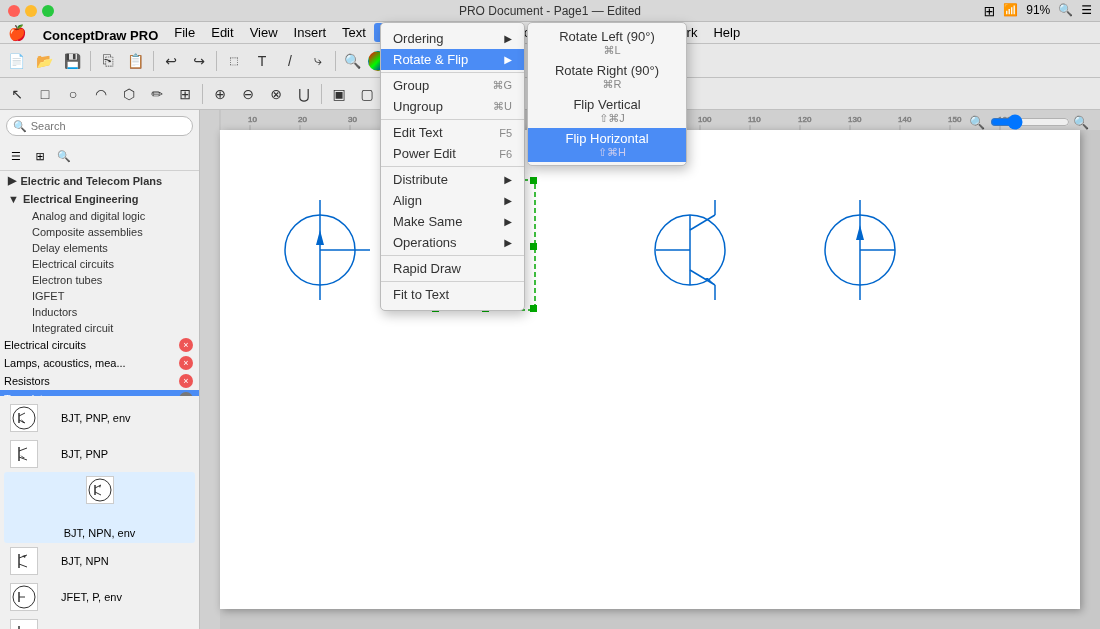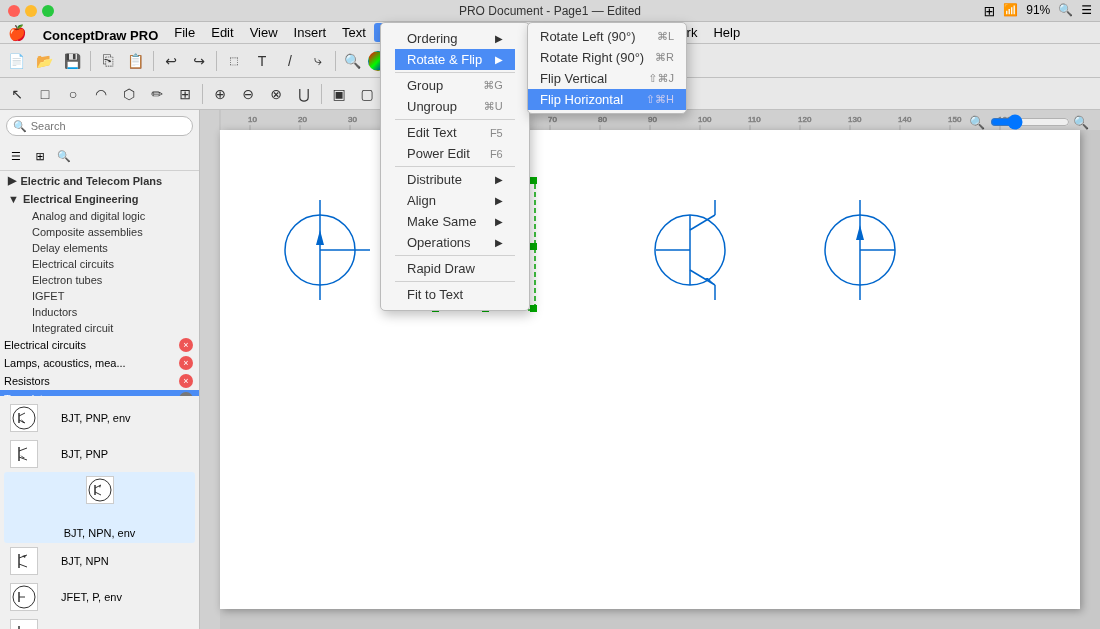--- a/index.html
+++ b/index.html
@@ -140,21 +140,21 @@
     #shape-menu {
       position: absolute;
       top: 22px;
       left: 380px;
       background: #f5f5f5;
       border: 1px solid #bbb;
       border-radius: 5px;
       box-shadow: 2px 4px 12px rgba(0,0,0,0.25);
       min-width: 145px;
       z-index: 1000;
-      padding: 3px 14px;
+      padding: 3px 0;
     }
     .menu-section { padding: 2px 0; border-bottom: 1px solid #d0d0d0; }
     .menu-section:last-child { border-bottom: none; }
     .drop-item {
       display: flex; align-items: center; justify-content: space-between;
       padding: 3px 12px;
       cursor: pointer;
       font-size: 13px;
       color: #333;
     }
@@ -174,20 +174,21 @@
       min-width: 160px;
       z-index: 1001;
       padding: 3px 0;
     }
     .sub-item {
       display: flex; align-items: center; justify-content: space-between;
       padding: 3px 12px;
       cursor: pointer;
       font-size: 13px;
       color: #333;
+      flex-direction: column;
     }
     .sub-item.highlighted { background: #4b8cf5; color: white; }
     .sub-item .shortcut { font-size: 11px; color: #888; margin-left: 10px; }
     .sub-item.highlighted .shortcut { color: #cce; }
 
     
     .window-controls { display: flex; gap: 5px; padding: 0 8px; }
     .wc { width: 12px; height: 12px; border-radius: 50%; }
     .wc-red { background: #ff5f57; }
     .wc-yellow { background: #febc2e; }

